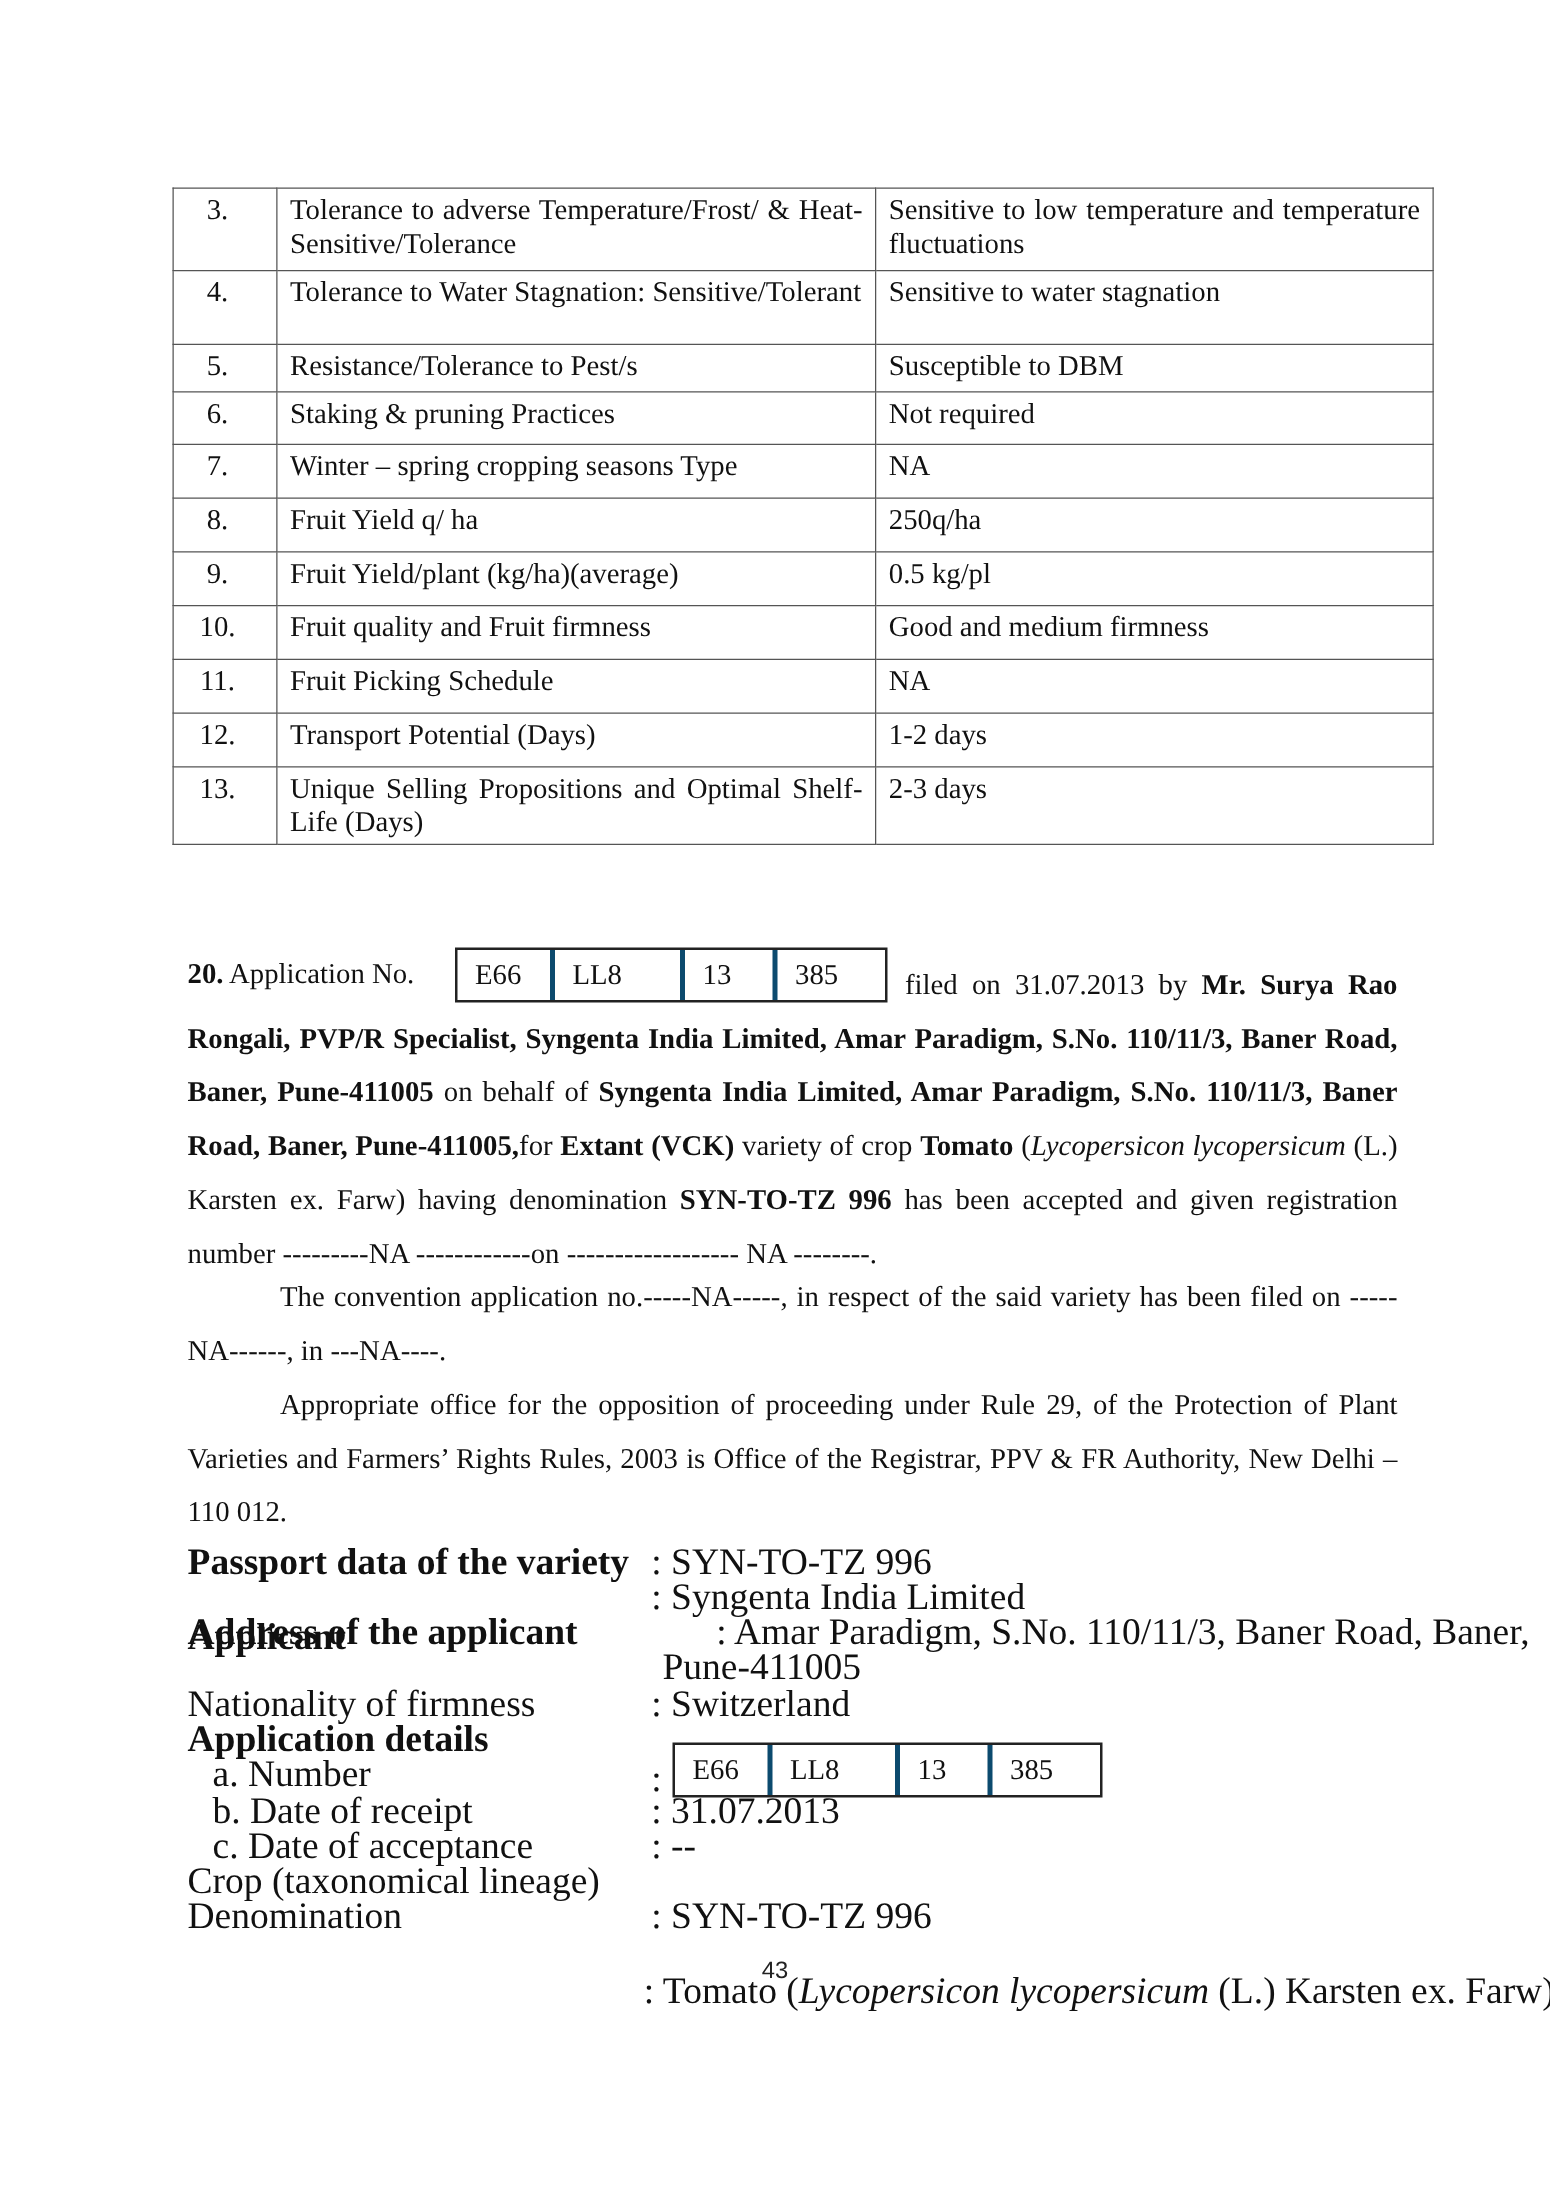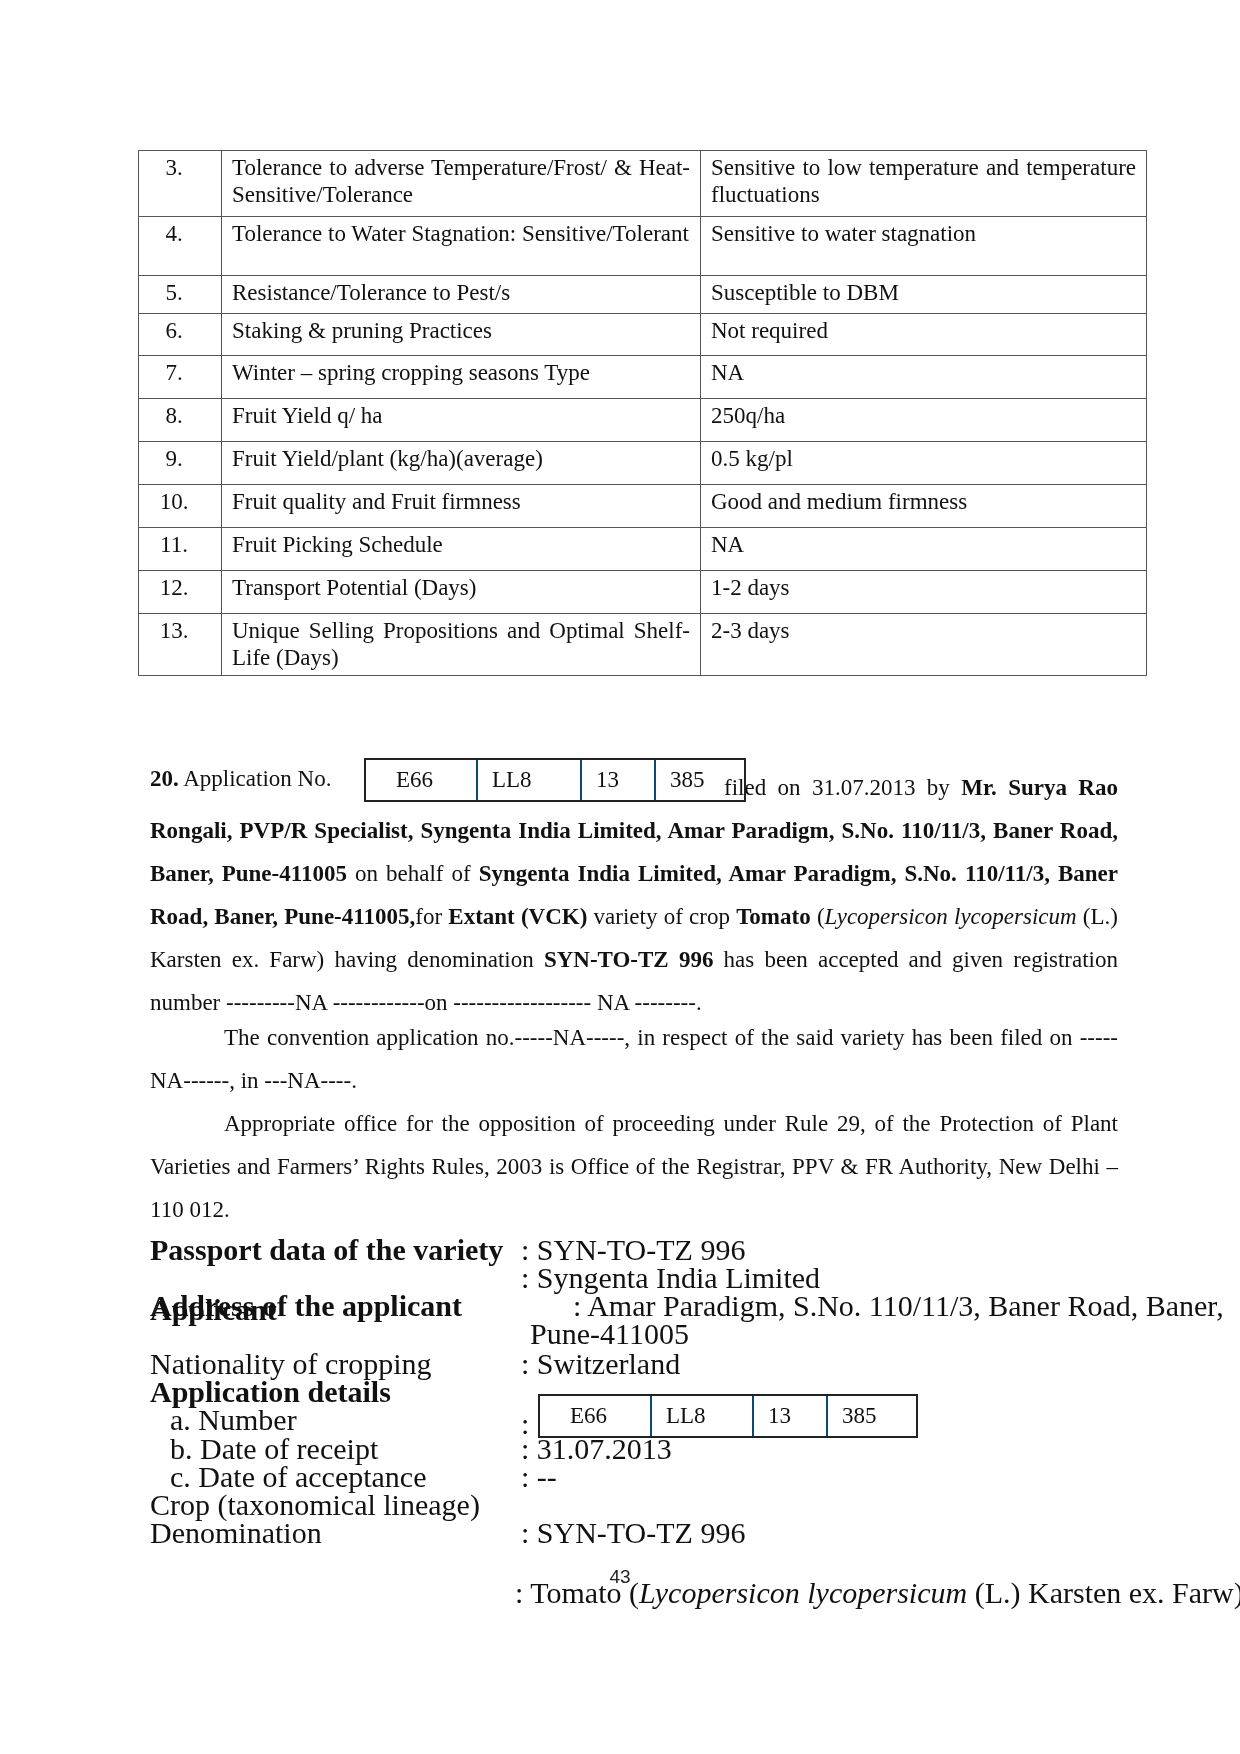--- a/index.html
+++ b/index.html
@@ -35,25 +35,25 @@
   }
   .b { font-weight: bold; }
   .i { font-style: italic; }
   .indent { text-indent: 74px; }
 
   .app-line { position: absolute; left: 150px; top: 758px; width: 968px; height: 42px; font-size: 23px; }
   .app-line .lead { position: absolute; left: 0; top: 8px; }
 
   .appbox { position: absolute; display: flex; border: 2px solid #222; height: 40px; }
   .appbox span {
-    display: block; border-left: 2px solid #0c4a6e; font-size: 23px; line-height: 40px;
+    display: block; border-left: 4px solid #0c4a6e; font-size: 23px; line-height: 40px;
     padding-left: 14px; box-sizing: border-box;
   }
   .appbox span:first-child { border-left: none; }
-  .appbox .c1 { width: 94px; margin-left: 16px; }
+  .appbox .c1 { width: 74px; }
   .appbox .c2 { width: 104px; }
   .appbox .c3 { width: 74px; }
   .appbox .c4 { width: 90px; }
 
   #para1 { top: 800px; }
   #para2 { top: 1016px; }
   #para3 { top: 1102px; }
 
   
   .kv { position: absolute; font-size: 30px; line-height: 28px; white-space: nowrap; }
@@ -151,21 +151,21 @@
   <div class="kv label b" style="top:1236px;">Passport data of the variety</div>
   <div class="kv value" style="top:1236px;">: SYN-TO-TZ 996</div>
 
   <div class="kv label b" style="top:1296px;">Applicant</div>
   <div class="kv value" style="top:1264px;">: Syngenta India Limited</div>
 
   <div class="kv label b" style="top:1292px;">Address of the applicant</div>
   <div class="kv value" style="top:1292px; left:573px;">: Amar Paradigm, S.No. 110/11/3, Baner Road, Baner,</div>
   <div class="kv value" style="top:1320px; left:530px;">Pune-411005</div>
 
-  <div class="kv label" style="top:1350px;">Nationality of cropping</div>
+  <div class="kv label" style="top:1350px;">Nationality of firmness</div>
   <div class="kv value" style="top:1350px;">: Switzerland</div>
 
   <div class="kv label b" style="top:1378px;">Application details</div>
 
   <div class="kv sub" style="top:1406px;">a. Number</div>
   <div class="kv value" style="top:1410px;">:</div>
   <div class="appbox" style="left:538px; top:1394px;">
     <span class="c1">E66</span>
     <span class="c2" style="width:102px;">LL8</span>
     <span class="c3">13</span>

